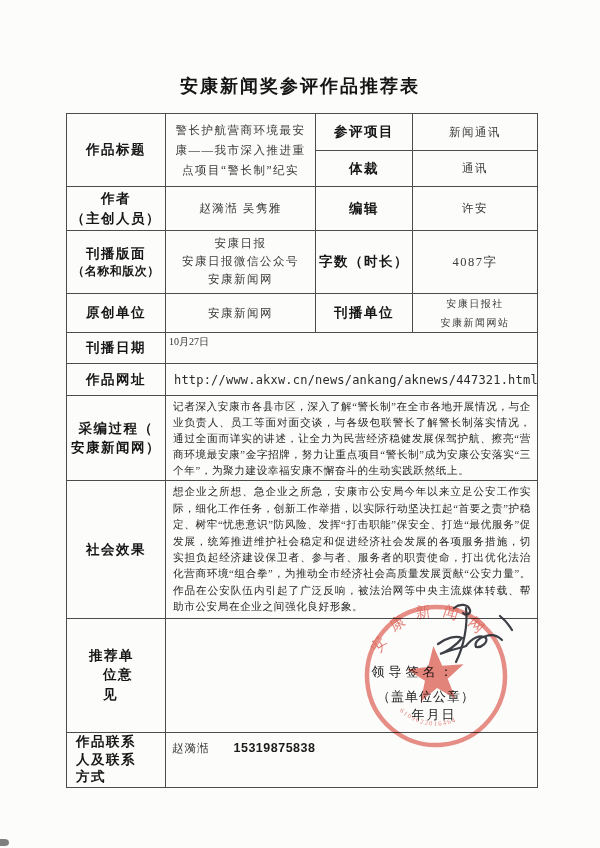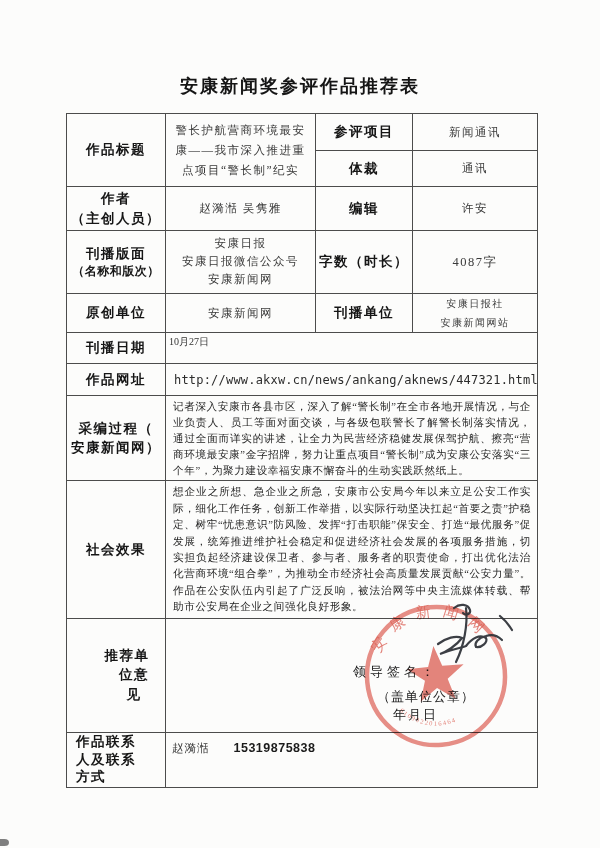--- a/index.html
+++ b/index.html
@@ -37,27 +37,27 @@
   td.url-cell{
     text-align:left;font-family:"DejaVu Sans Mono","Liberation Mono",monospace;
     font-size:12px;letter-spacing:0.2px;padding:0 0 0 8px;color:#2c2c2c;
   }
   td.para{
     text-align:justify;text-justify:inter-character;word-break:break-all;
     font-size:10.6px;line-height:1.5;letter-spacing:0.6px;
     padding:3px 6px 2px 7px;color:#262626;vertical-align:top;
   }
   td.para.tall{line-height:1.55;}
-  td.opinion-label div{text-align:center;padding-left:22px;}
+  td.opinion-label div{text-align:left;padding-left:22px;}
   td.opinion-label div.ind{padding-left:36px;}
   td.contact-label{text-align:left;}
   td.contact-label div{padding-left:9px;line-height:1.3;}
   td.opinion-cell{position:relative;}
   .sig-block{
-    position:absolute;left:187px;top:44px;text-align:left;
+    position:absolute;left:187px;top:44px;text-align:center;
     font-size:13px;color:#1d1d1d;
   }
   .sig-line1{letter-spacing:4px;}
   .sig-line2{margin-top:7px;margin-left:24px;letter-spacing:1px;}
   .sig-line3{margin-top:0;margin-left:40px;letter-spacing:2px;}
   td.contact-cell{text-align:left;vertical-align:top;padding:5px 0 0 6px;}
   .contact-name{font-size:11.5px;letter-spacing:1px;color:#3a3a3a;text-align:center;}
   .contact-phone{
     font-family:"Liberation Sans","DejaVu Sans",sans-serif;
     font-size:12.5px;font-weight:600;color:#1b1b1b;margin-left:24px;

